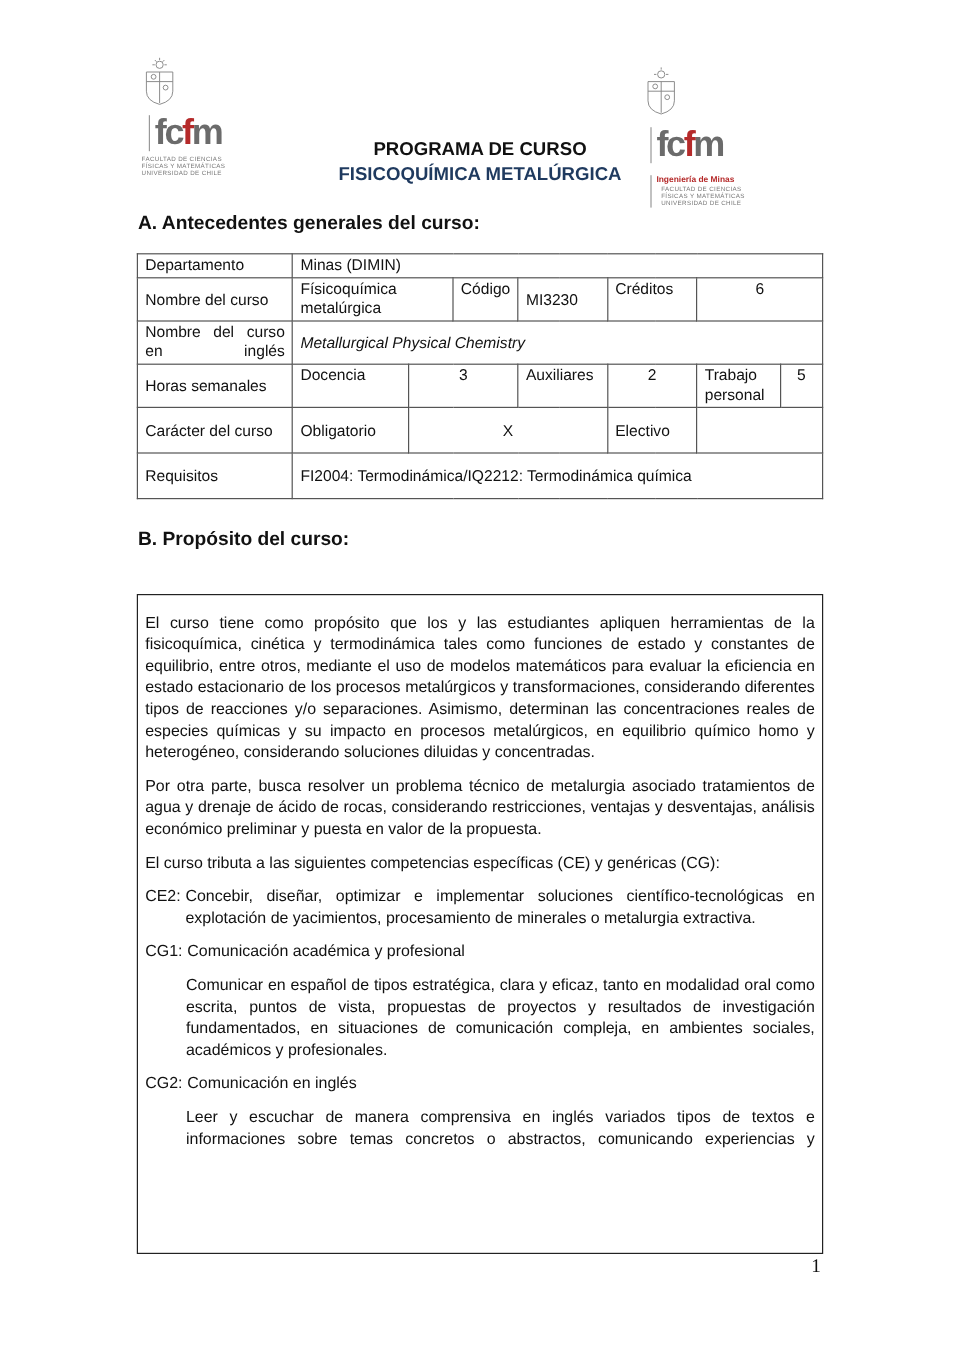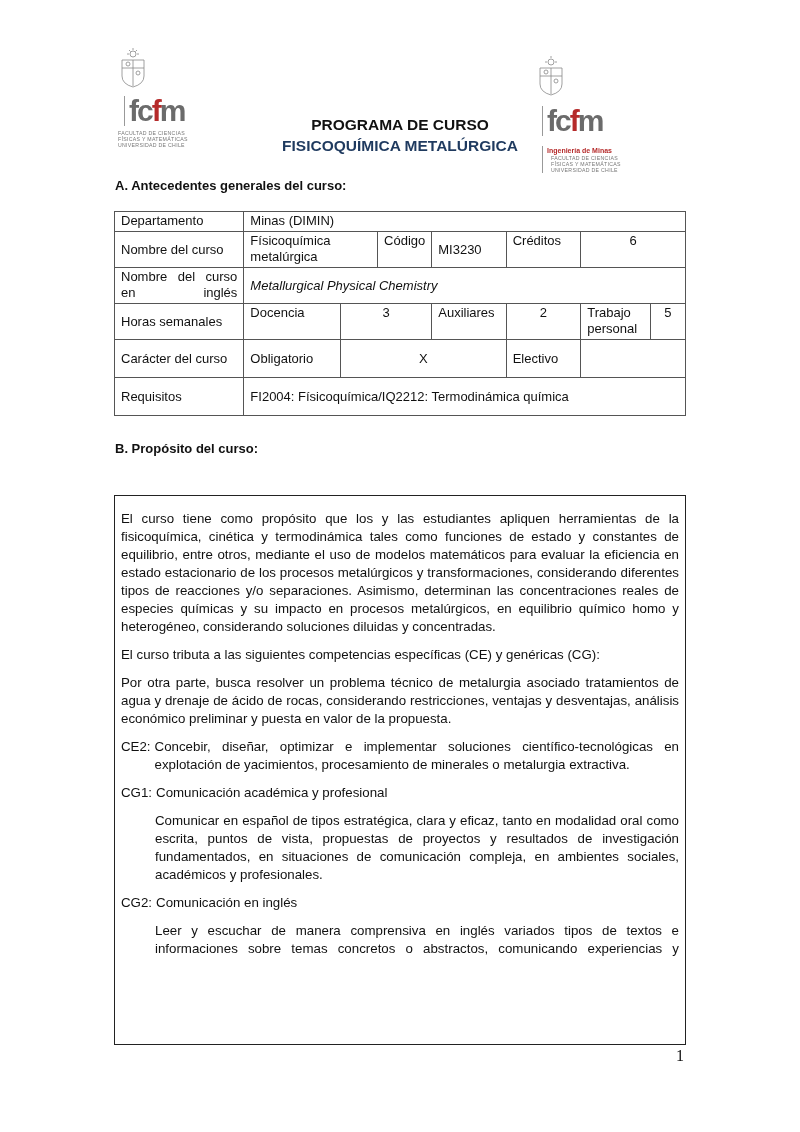--- a/index.html
+++ b/index.html
@@ -20,21 +20,21 @@
   .fac-text { font-size: 5.2px; line-height: 6px; color: #777; letter-spacing: 0.3px; margin-top: 4px; margin-left: -6px; }
   .logo-right .fac-text { margin-top: 0; margin-left: 4px; }
   .right-block { display: flex; flex-direction: column; margin-left: 4px; margin-top: 10px; border-left: 1px solid #999; padding-left: 4px; }
   .ing-minas { font-size: 7px; color: #b52a2a; font-weight: bold; line-height: 9px; }
 
   
   .title1 { position: absolute; left: 0; width: 800px; top: 116px; text-align: center;
             font-family: "Liberation Sans", sans-serif; font-weight: bold; font-size: 15.5px; color: #111; }
   .title2 { position: absolute; left: 0; width: 800px; top: 137px; text-align: center;
             font-family: "Liberation Sans", sans-serif; font-weight: bold; font-size: 15.5px; color: #1f3a5f; }
-  .section-h { position: absolute; left: 115px; font-weight: bold; font-size: 13px; color: #111; }
+  .section-h { position: absolute; left: 115px; font-weight: bold; font-size: 16px; color: #111; }
   .sec-a { top: 178px; }
   .sec-b { top: 441px; }
 
   
   table.info { position: absolute; left: 114px; top: 211px; width: 572px;
                border-collapse: collapse; font-size: 13px; }
   table.info td { border: 1px solid #555; padding: 1px 6px; vertical-align: top; line-height: 16px; color: #111; margin-left: 36px; }
   table.info td.lbl { width: 120px; }
   td.c { text-align: center; }
   td.mid { vertical-align: middle !important; }
@@ -157,31 +157,31 @@
   </tr>
   <tr style="height:38px">
     <td class="lbl mid">Carácter del curso</td>
     <td class="mid">Obligatorio</td>
     <td colspan="4" class="c mid">X</td>
     <td colspan="2" class="mid">Electivo</td>
     <td colspan="2" class="mid"></td>
   </tr>
   <tr style="height:38px">
     <td class="lbl mid">Requisitos</td>
-    <td colspan="9" class="mid">FI2004: Físicoquímica/IQ2212: Termodinámica química</td>
+    <td colspan="9" class="mid">FI2004: Termodinámica/IQ2212: Termodinámica química</td>
   </tr>
 </tbody>
   </table>
 
 <div class="section-h sec-b">B.  Propósito del curso:</div>
 
 <div class="purpose">
   <p>El curso tiene como propósito que los y las estudiantes apliquen herramientas de la fisicoquímica, cinética y termodinámica tales como funciones de estado y constantes de equilibrio, entre otros, mediante el uso de modelos matemáticos para evaluar la eficiencia en estado estacionario de los procesos metalúrgicos y transformaciones, considerando diferentes tipos de reacciones y/o separaciones. Asimismo, determinan las concentraciones reales de especies químicas y su impacto en procesos metalúrgicos, en equilibrio químico homo y heterogéneo, considerando soluciones diluidas y concentradas.</p>
+  <p>Por otra parte, busca resolver un problema técnico de metalurgia asociado tratamientos de agua y drenaje de ácido de rocas, considerando restricciones, ventajas y desventajas, análisis económico preliminar y puesta en valor de la propuesta.</p>
   <p style="text-align:left">El curso tributa a las siguientes competencias específicas (CE) y genéricas (CG):</p>
-  <p>Por otra parte, busca resolver un problema técnico de metalurgia asociado tratamientos de agua y drenaje de ácido de rocas, considerando restricciones, ventajas y desventajas, análisis económico preliminar y puesta en valor de la propuesta.</p>
 
   <div class="comp">
     <span class="code">CE2:</span>
     <span class="txt" style="padding-left:4px">Concebir, diseñar, optimizar e implementar soluciones científico-tecnológicas en explotación de yacimientos, procesamiento de minerales o metalurgia extractiva.</span>
   </div>
   <div class="comp">
     <span class="code">CG1:</span>
     <span class="txt" style="padding-left:4px;text-align:left">Comunicación académica y profesional</span>
   </div>
   <p class="indent">Comunicar en español de tipos estratégica, clara y eficaz, tanto en modalidad oral como escrita, puntos de vista, propuestas de proyectos y resultados de investigación fundamentados, en situaciones de comunicación compleja, en ambientes sociales, académicos y profesionales.</p>

